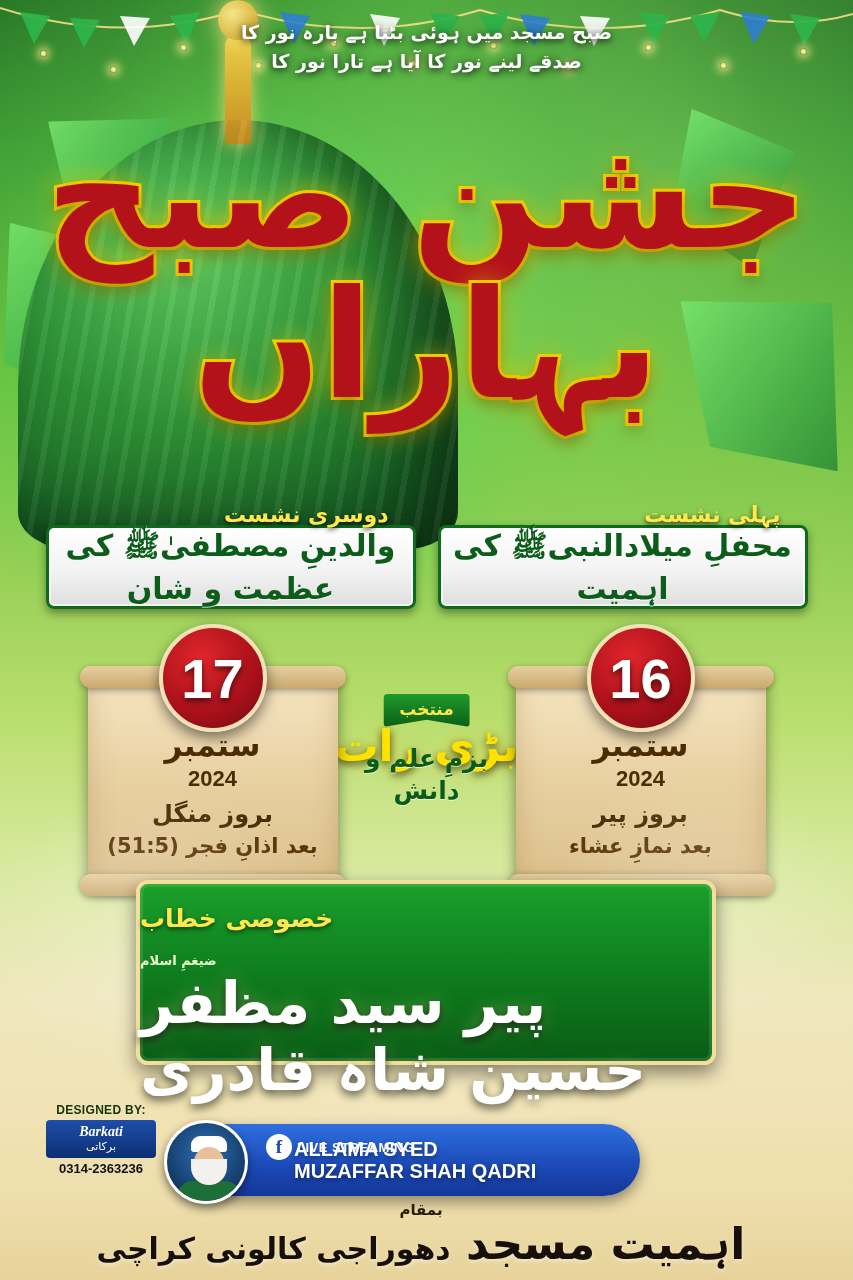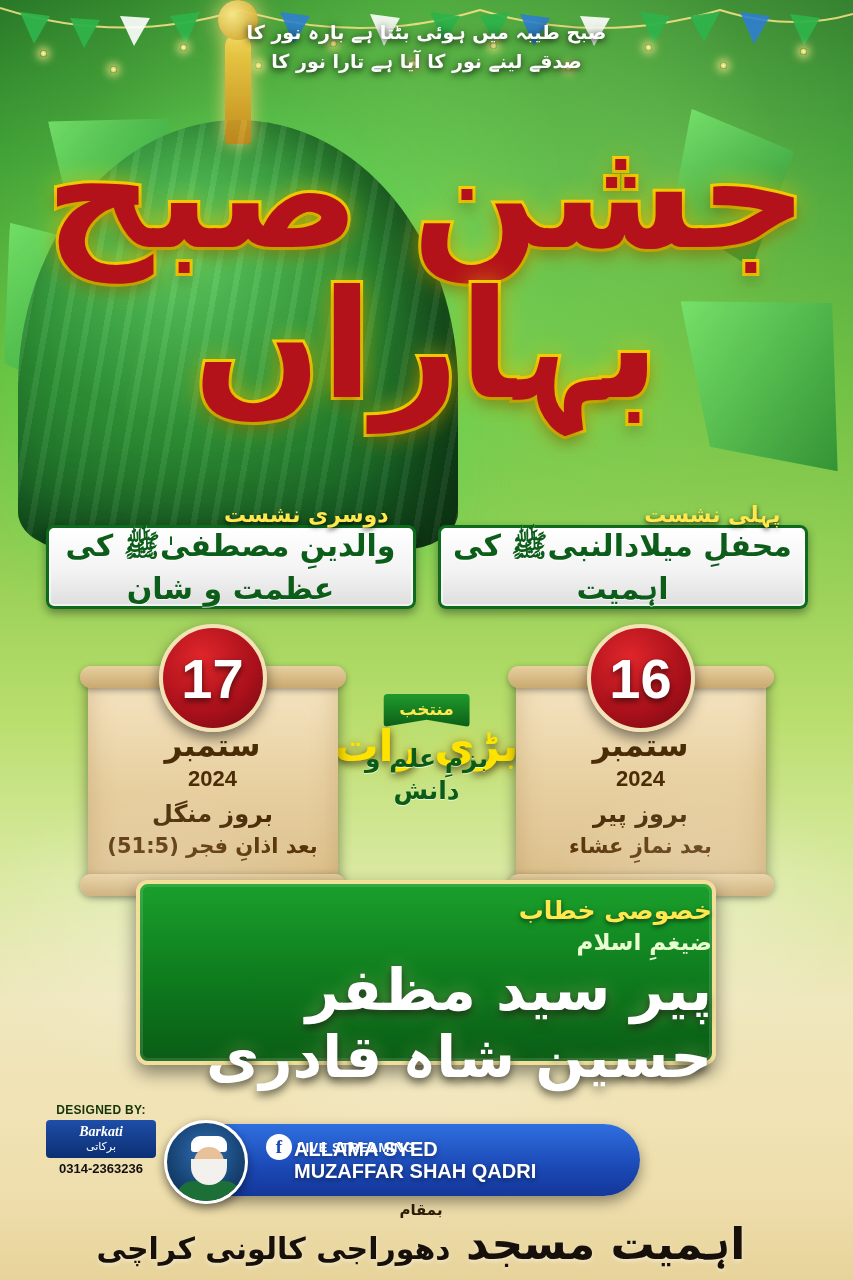--- a/index.html
+++ b/index.html
@@ -197,25 +197,25 @@
   }
   .mid-line { font-size: 25px; font-weight: bold; color: #0b5c18; text-shadow: 0 1px 0 rgba(255,255,255,0.6); line-height: 1.3; }
 
   
   #speaker-panel {
     position: absolute; top: 880px; left: 136px; width: 580px; height: 185px;
     background: linear-gradient(180deg, #1aa02b 0%, #0e7a1d 55%, #0a5d16 100%);
     border: 4px solid #f2df9a;
     border-radius: 12px;
     box-shadow: 0 8px 18px rgba(0,0,0,0.45), inset 0 0 0 3px rgba(255,255,255,0.12);
-    text-align: right;
-    padding-top: 12px;
+    text-align: left;
+    padding-top: 20px;
   }
   #speaker-head { font-size: 25px; font-weight: bold; color: #ffe84d; text-shadow: 0 2px 5px rgba(0,0,0,0.6); }
-  #speaker-sub  { font-size: 23px; font-weight: bold; color: #eaffd0; margin-top: 4px; }
+  #speaker-sub  { font-size: 13px; font-weight: bold; color: #eaffd0; margin-top: 20px; }
   #speaker-name {
     font-size: 58px; font-weight: bold; color: #ffffff; margin-top: 2px;
     text-shadow: 0 4px 10px rgba(0,0,0,0.65), 0 0 18px rgba(255,255,160,0.35);
     line-height: 1.15;
   }
 
   
   #designer {
     position: absolute; left: 46px; bottom: 104px; width: 110px; text-align: center;
   }
@@ -320,21 +320,21 @@
   </div>
 
   <div class="flag f1"></div>
   <div class="flag f2"></div>
   <div class="flag f4"></div>
   <div class="dome"></div>
   <div class="dome-stripes"></div>
   <div class="flag f3"></div>
 
   <div id="couplet" class="urdu">
-    <div>صبح طیبہ میں ہوئی بٹتا ہے بارہ نور کا</div>
+    <div>صبح مسجد میں ہوئی بٹتا ہے بارہ نور کا</div>
     <div>صدقے لینے نور کا آیا ہے تارا نور کا</div>
   </div>
 
   <div id="title-wrap">
     <div id="title-main" class="urdu">جشن صبح بہاراں</div>
     <div id="title-sub" class="urdu">بڑی رات</div>
   </div>
 
   <div id="sessions">
     <div class="session">

